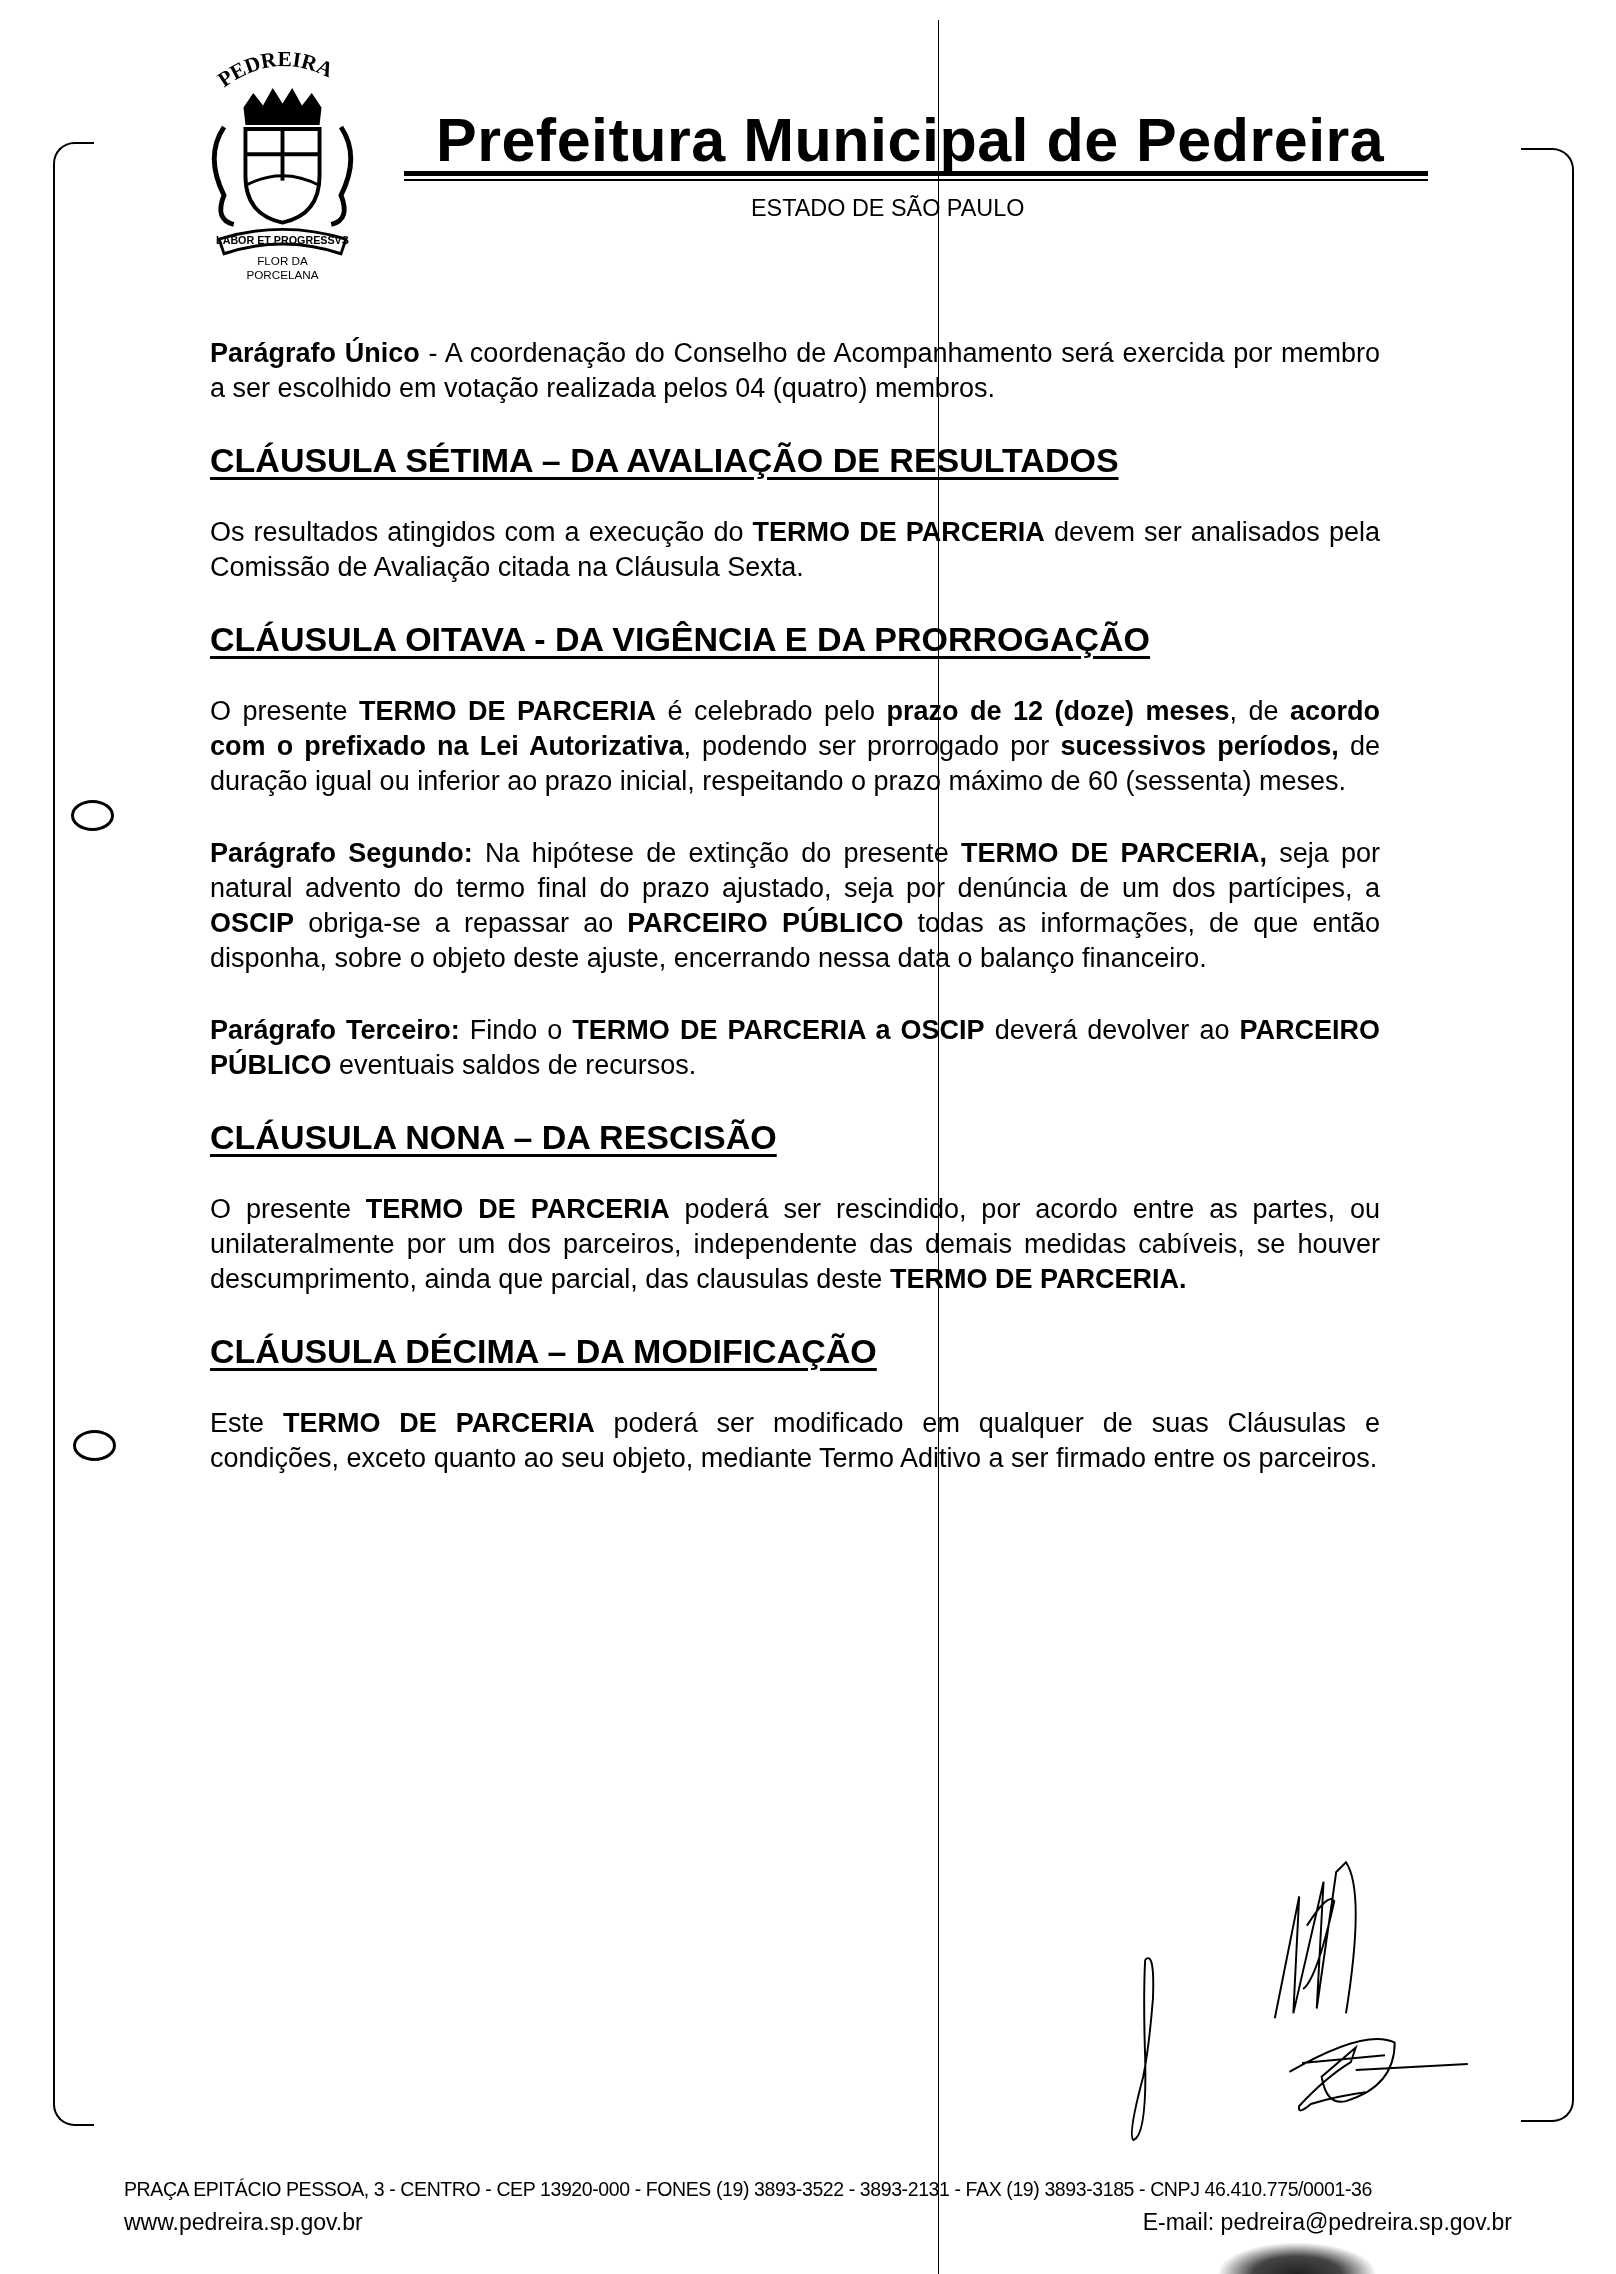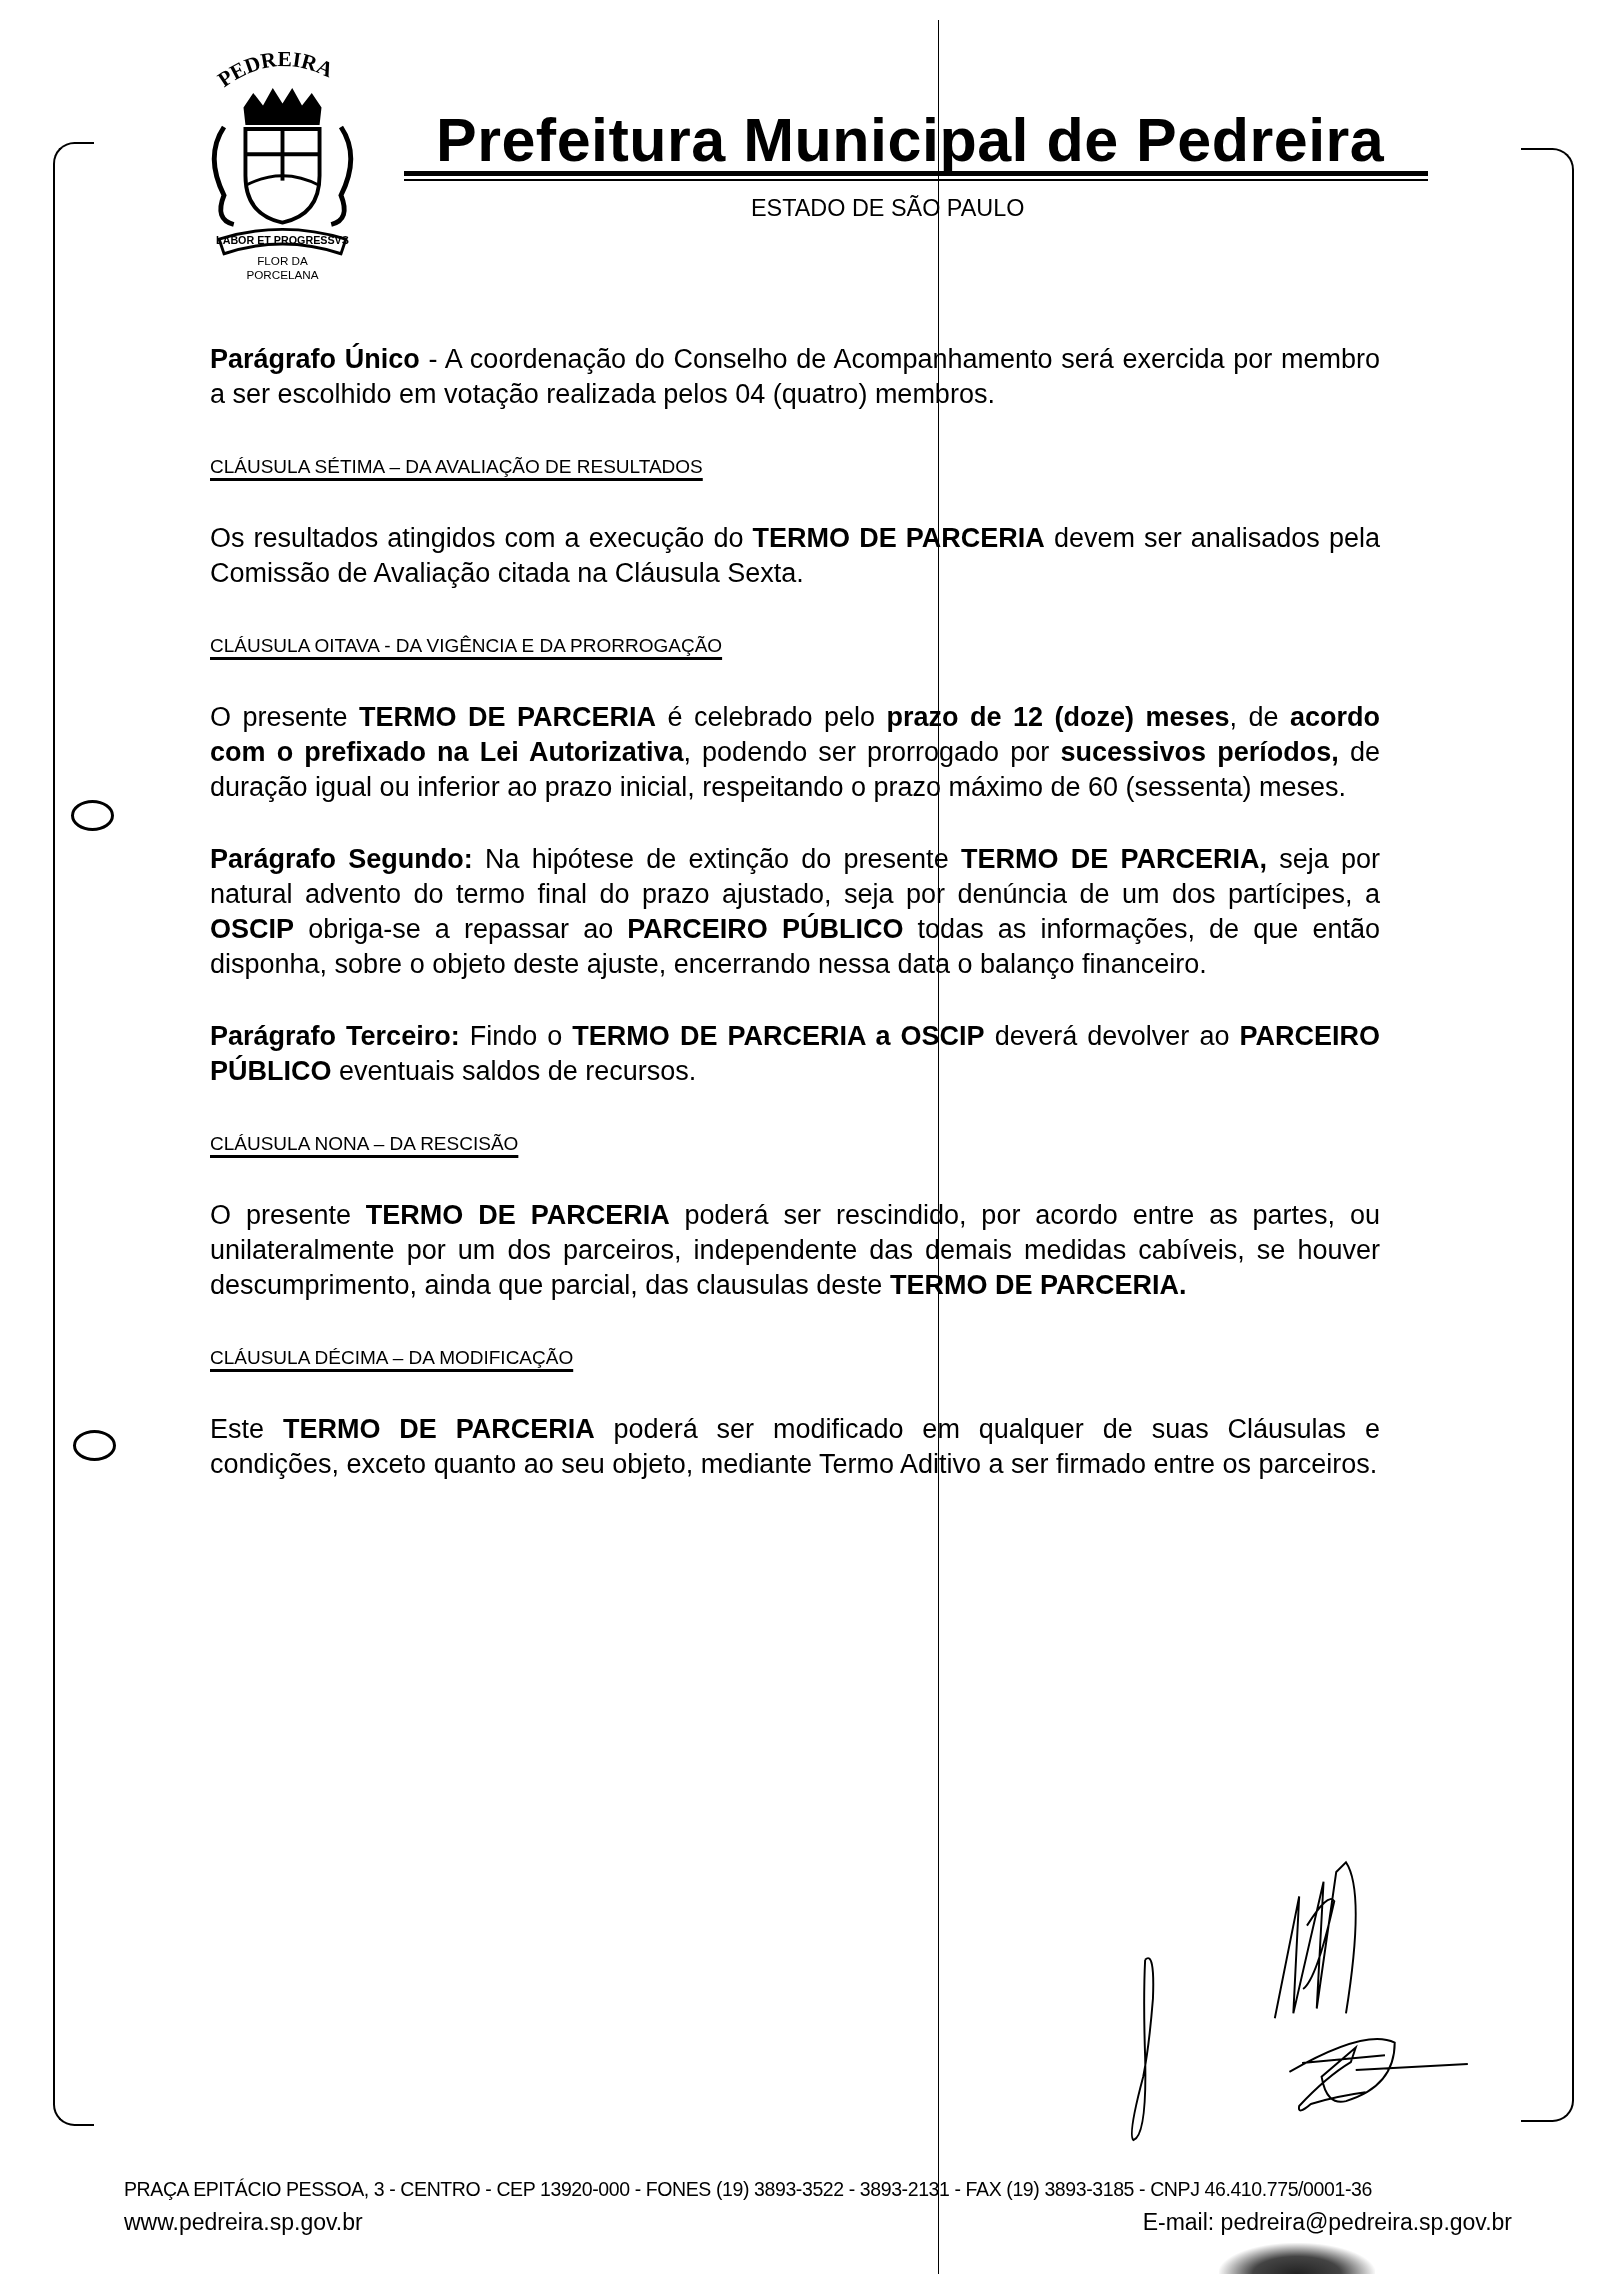--- a/index.html
+++ b/index.html
@@ -10,22 +10,22 @@
   .frame-right { left:1521px; top:148px; width:51px; height:1970px; border-right:2px solid #000; border-top:2px solid #000; border-bottom:2px solid #000; border-radius:0 21.5px 21.5px 0; }
   .fold-line { left:938px; top:19.5px; width:1px; height:2255px; background:#000; }
   
   .logo { left:185px; top:49px; width:195px; height:234px; }
   .title { left:404px; top:105px; font-size:61px; font-weight:bold; letter-spacing:0.5px; white-space:nowrap; transform:scaleX(1.0);margin-left:32px; }
   .rule1 { left:404px; top:171px; width:1024px; height:4.9px; background:#000; }
   .rule2 { left:404px; top:179px; width:1024px; height:2px; background:#000; }
   .state { left:751px; top:195px; font-size:23.4px; white-space:nowrap; }
   
   .content { left:210px; top:336px; width:1170px; font-size:27px; line-height:35px; }
-  .content p { margin:6px 0 37px 0; text-align:justify; }
-  .content h2 { font-size:19px; font-weight:normal; text-decoration:underline; text-decoration-thickness:2.9px; text-underline-offset:4.9px; margin:16px 0 37px 0; line-height:35px; }
+  .content p { margin:0 0 37px 0; text-align:justify; }
+  .content h2 { font-size:34px; font-weight:bold; text-decoration:underline; text-decoration-thickness:2.9px; text-underline-offset:4.9px; margin:16px 0 37px 0; line-height:35px; }
   .b { font-weight:bold; }
   
   .hole { width:37px; height:25px; border:3.9px solid #000; border-radius:50%; }
   
   .foot1 { left:124px; top:2178px; font-size:19.5px; white-space:nowrap; letter-spacing:-0.4px; }
   .foot2 { left:124px; top:2209px; font-size:23px; white-space:nowrap; }
   .foot3 { right:105px; top:2209px; font-size:23px; white-space:nowrap;margin-left:12px; }
   .sig { left:1073px; top:1833px; width:544px; height:312px; }
   .smudge { left:1219px; top:2243px; width:156px; height:31px; background:radial-gradient(ellipse at 50% 100%, #222 0%, #444 40%, rgba(255,255,255,0) 72%); }
 </style>

